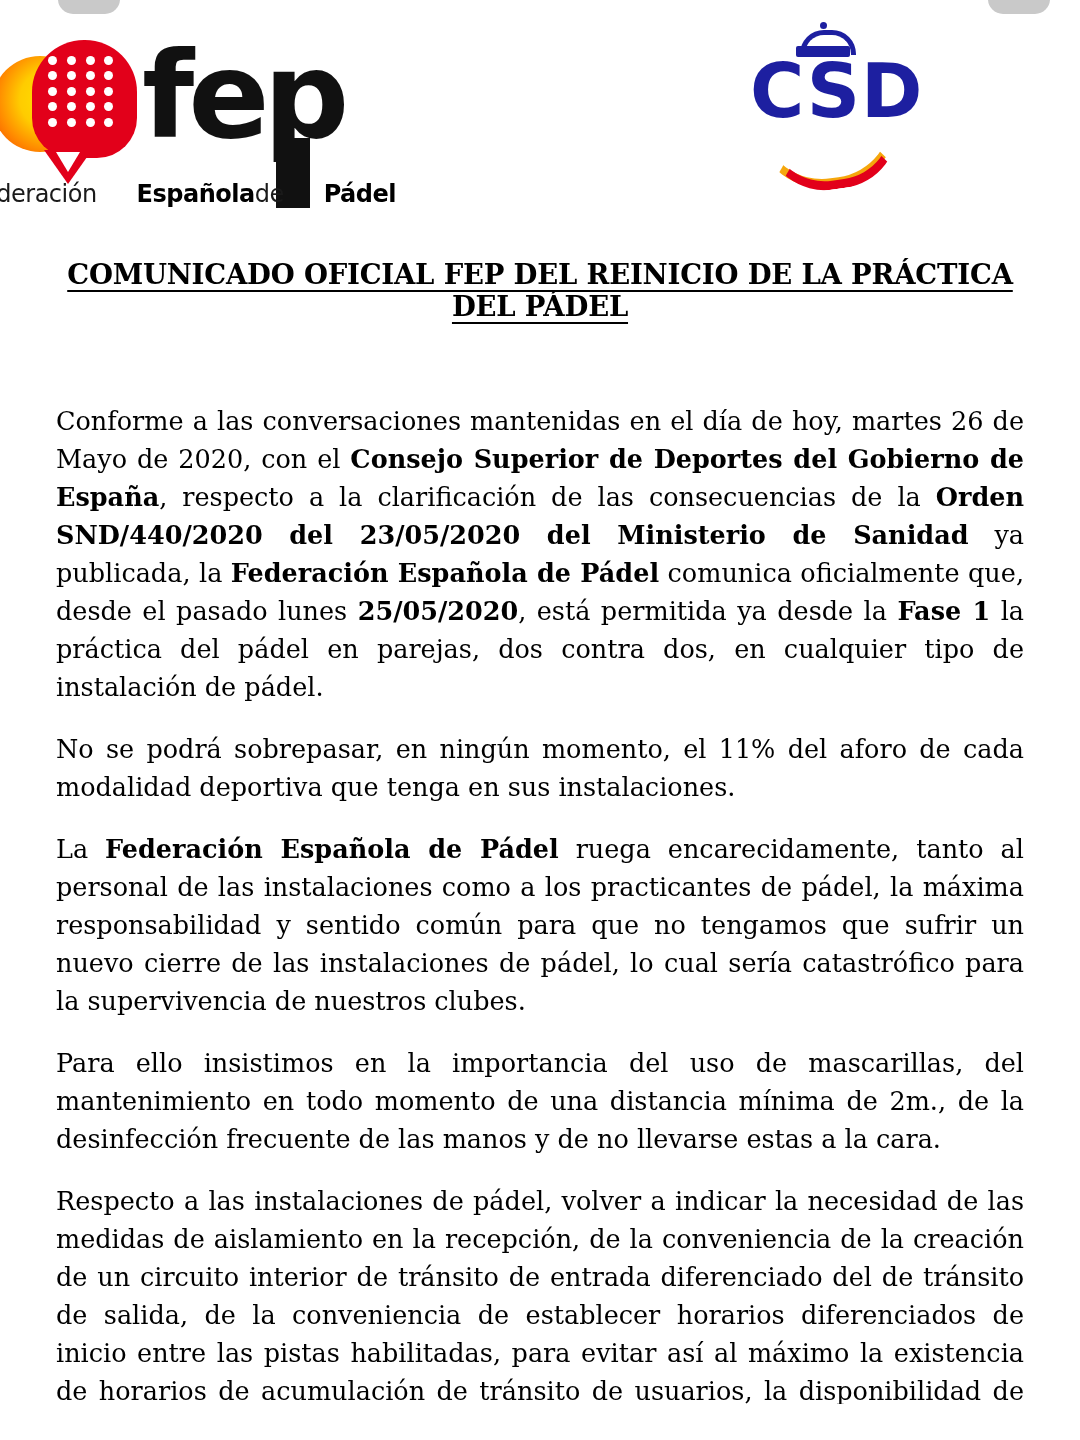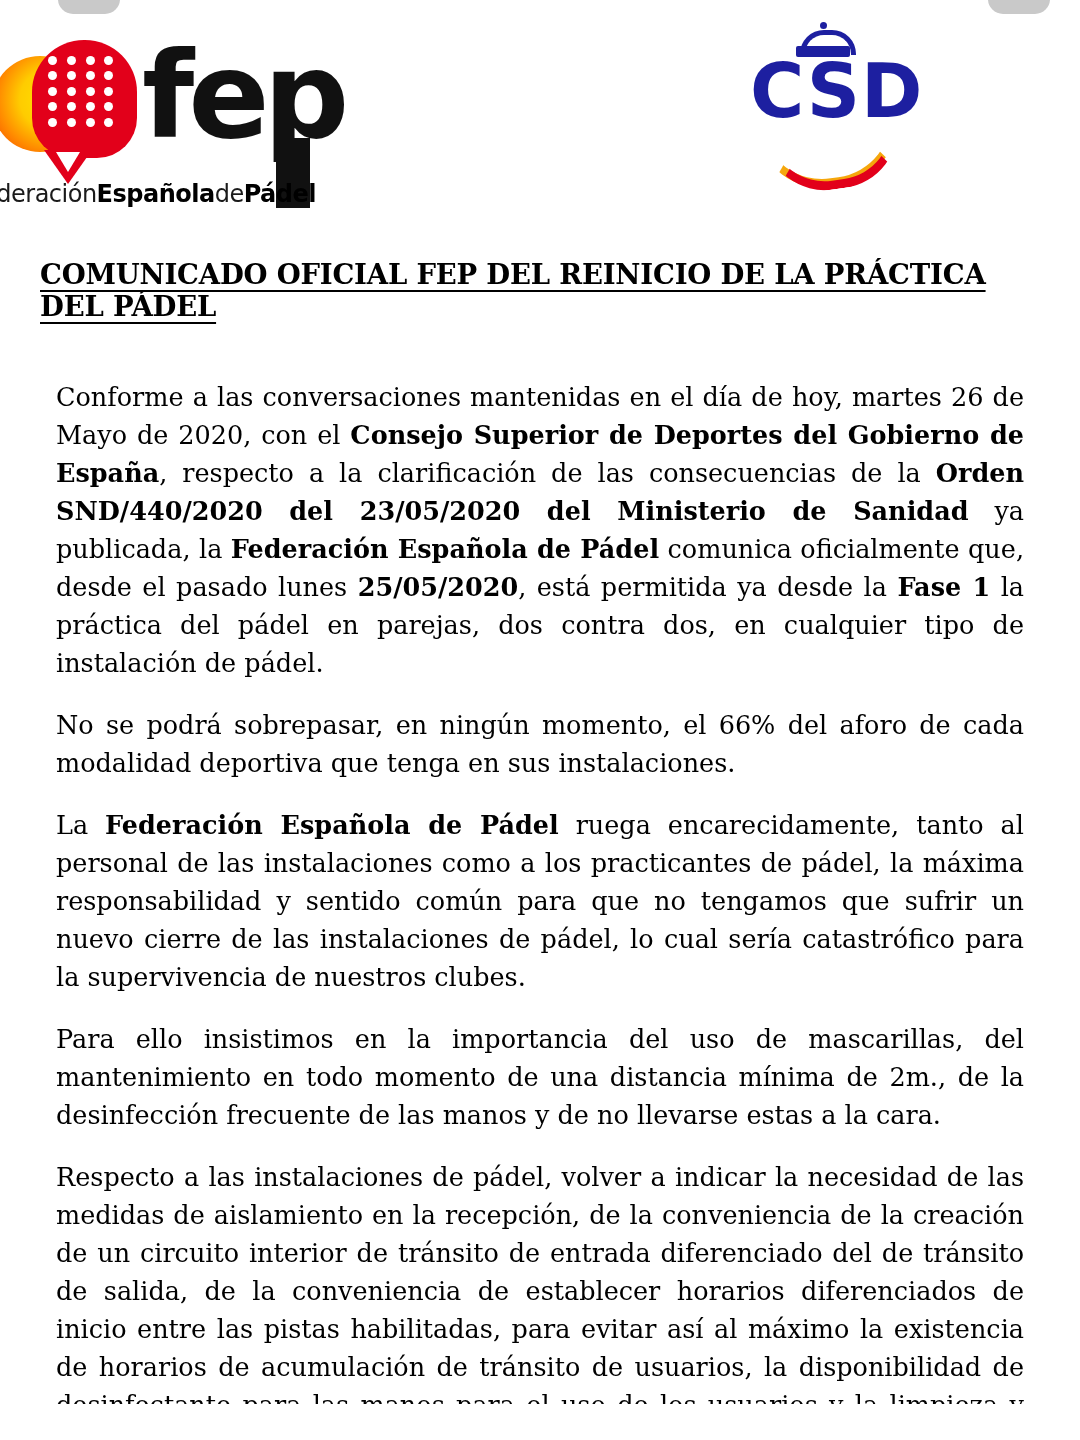--- a/index.html
+++ b/index.html
@@ -146,21 +146,21 @@
     position: absolute;
     left: -10px;
     top: 162px;
     font-family: "DejaVu Sans", sans-serif;
     font-size: 24px;
     font-weight: bold;
     letter-spacing: -0.5px;
     white-space: nowrap;
   }
   .fep-sub .light { font-weight: normal; color: #1a1a1a; }
-  .fep-sub .dark { font-weight: bold; color: #000000; }
+  .fep-sub .dark { font-weight: bold; color: #000000; margin-left: 40px; }
   .fep-bar {
     position: absolute;
     left: 284px;
     top: 120px;
     width: 34px;
     height: 70px;
     background: #111111;
   }
 
   
@@ -247,21 +247,21 @@
   }
 
   
   .doc {
     position: absolute;
     top: 258px;
     left: 0;
     width: 1080px;
   }
   .doc-title {
-    text-align: left;
+    text-align: center;
     font-family: "DejaVu Serif", serif;
     font-weight: bold;
     font-size: 27.5px;
     letter-spacing: -0.2px;
     text-decoration: underline;
     text-underline-offset: 6px;
     margin: 0 40px 0 40px;
     color: #000000;
   }
   .doc-body {
@@ -269,21 +269,21 @@
     padding: 0 56px;
   }
   .doc-body p {
     margin: 0 0 24px 0;
     font-size: 25.5px;
     line-height: 38px;
     text-align: justify;
     text-justify: inter-word;
     color: #000000;
   }
-  .doc-body p:first-of-type { margin-top: 56px; }
+  .doc-body p:first-of-type { margin-top: 80px; }
   .doc-body b { font-weight: bold; }
 </style>
 </head>
 <body>
 
 <div class="top-chrome">
   <div class="chrome-pill left"></div>
   <div class="chrome-pill right"></div>
 </div>
 
@@ -336,21 +336,21 @@
     <div class="csd-swoosh"></div>
     <div class="csd-text">CSD</div>
   </div>
 
 </div>
 
 <div class="doc">
   <h1 class="doc-title">COMUNICADO OFICIAL FEP DEL REINICIO DE LA PRÁCTICA DEL PÁDEL</h1>
   <div class="doc-body" id="doc-body">
       <p><span>Conforme a las conversaciones mantenidas en el día de hoy, martes 26 de Mayo de 2020, con el </span><b>Consejo Superior de Deportes del Gobierno de España</b><span>, respecto a la clarificación de las consecuencias de la </span><b>Orden SND/440/2020 del 23/05/2020 del Ministerio de Sanidad</b><span> ya publicada, la </span><b>Federación Española de Pádel</b><span> comunica oficialmente que, desde el pasado lunes </span><b>25/05/2020</b><span>, está permitida ya desde la </span><b>Fase 1</b><span> la práctica del pádel en parejas, dos contra dos, en cualquier tipo de instalación de pádel.</span></p>
-      <p><span>No se podrá sobrepasar, en ningún momento, el 66% del aforo de cada modalidad deportiva que tenga en sus instalaciones.</span></p>
+      <p><span>No se podrá sobrepasar, en ningún momento, el 11% del aforo de cada modalidad deportiva que tenga en sus instalaciones.</span></p>
       <p><span>La </span><b>Federación Española de Pádel</b><span> ruega encarecidamente, tanto al personal de las instalaciones como a los practicantes de pádel, la máxima responsabilidad y sentido común para que no tengamos que sufrir un nuevo cierre de las instalaciones de pádel, lo cual sería catastrófico para la supervivencia de nuestros clubes.</span></p>
       <p><span>Para ello insistimos en la importancia del uso de mascarillas, del mantenimiento en todo momento de una distancia mínima de 2m., de la desinfección frecuente de las manos y de no llevarse estas a la cara.</span></p>
       <p><span>Respecto a las instalaciones de pádel, volver a indicar la necesidad de las medidas de aislamiento en la recepción, de la conveniencia de la creación de un circuito interior de tránsito de entrada diferenciado del de tránsito de salida, de la conveniencia de establecer horarios diferenciados de inicio entre las pistas habilitadas, para evitar así al máximo la existencia de horarios de acumulación de tránsito de usuarios, la disponibilidad de desinfectante para las manos para el uso de los usuarios y la limpieza y desinfección rigurosa y responsable de sus instalaciones.</span></p>
     </div>
 </div>
 
 <div class="bottom-line"></div>
 <div class="bottom-chrome"></div>
 
 </body></html>

